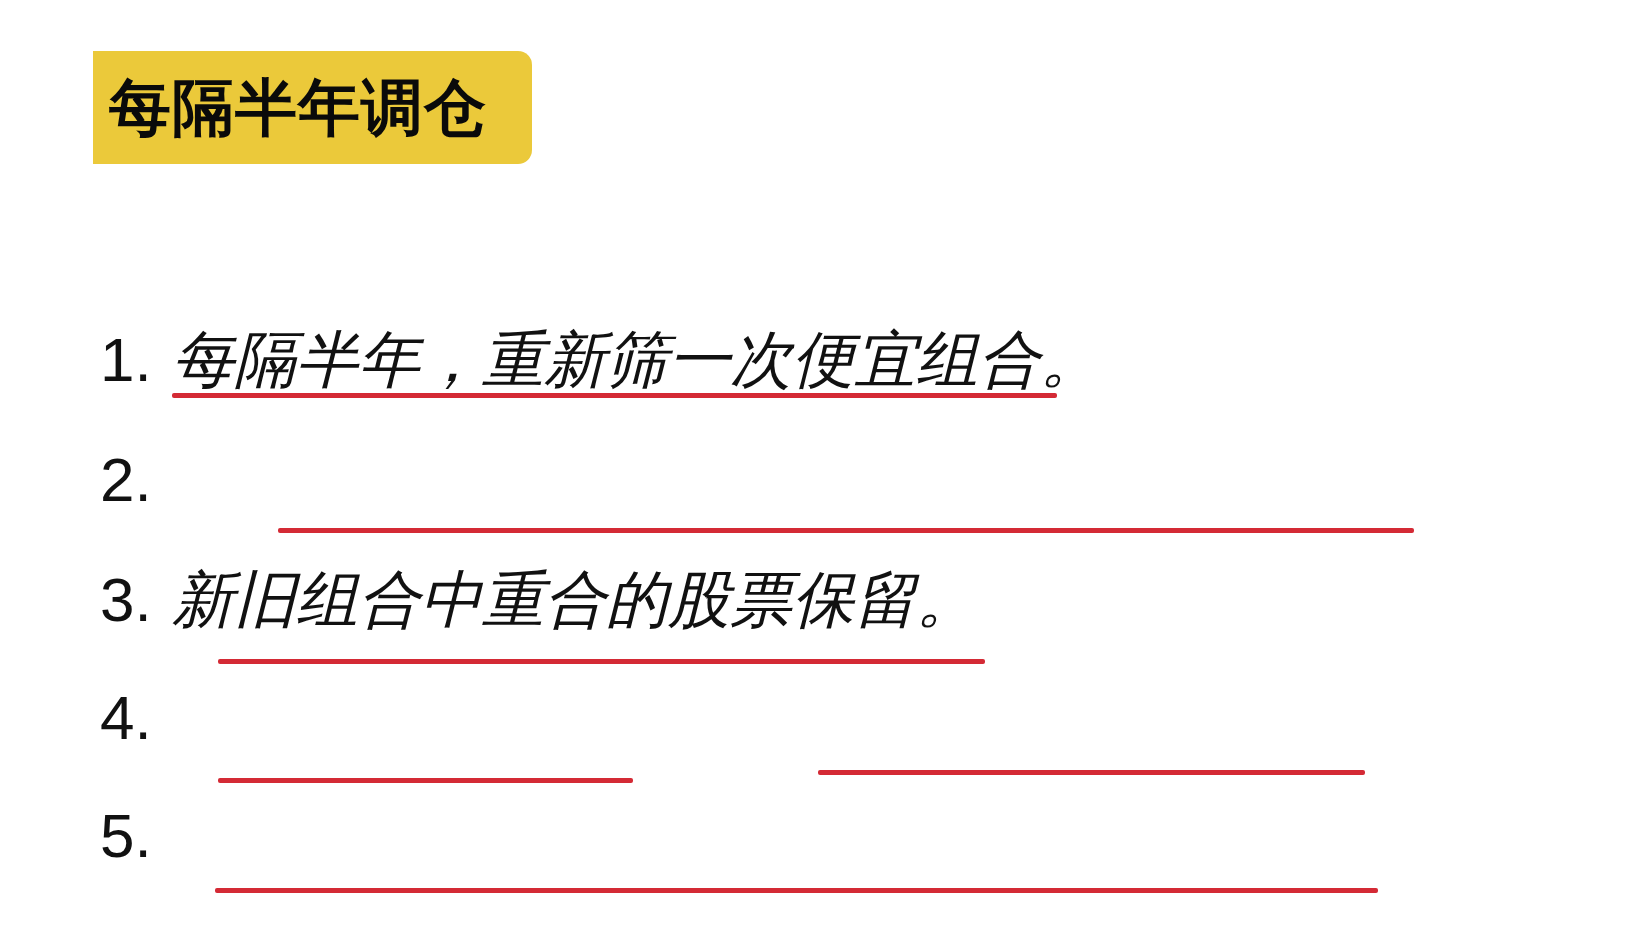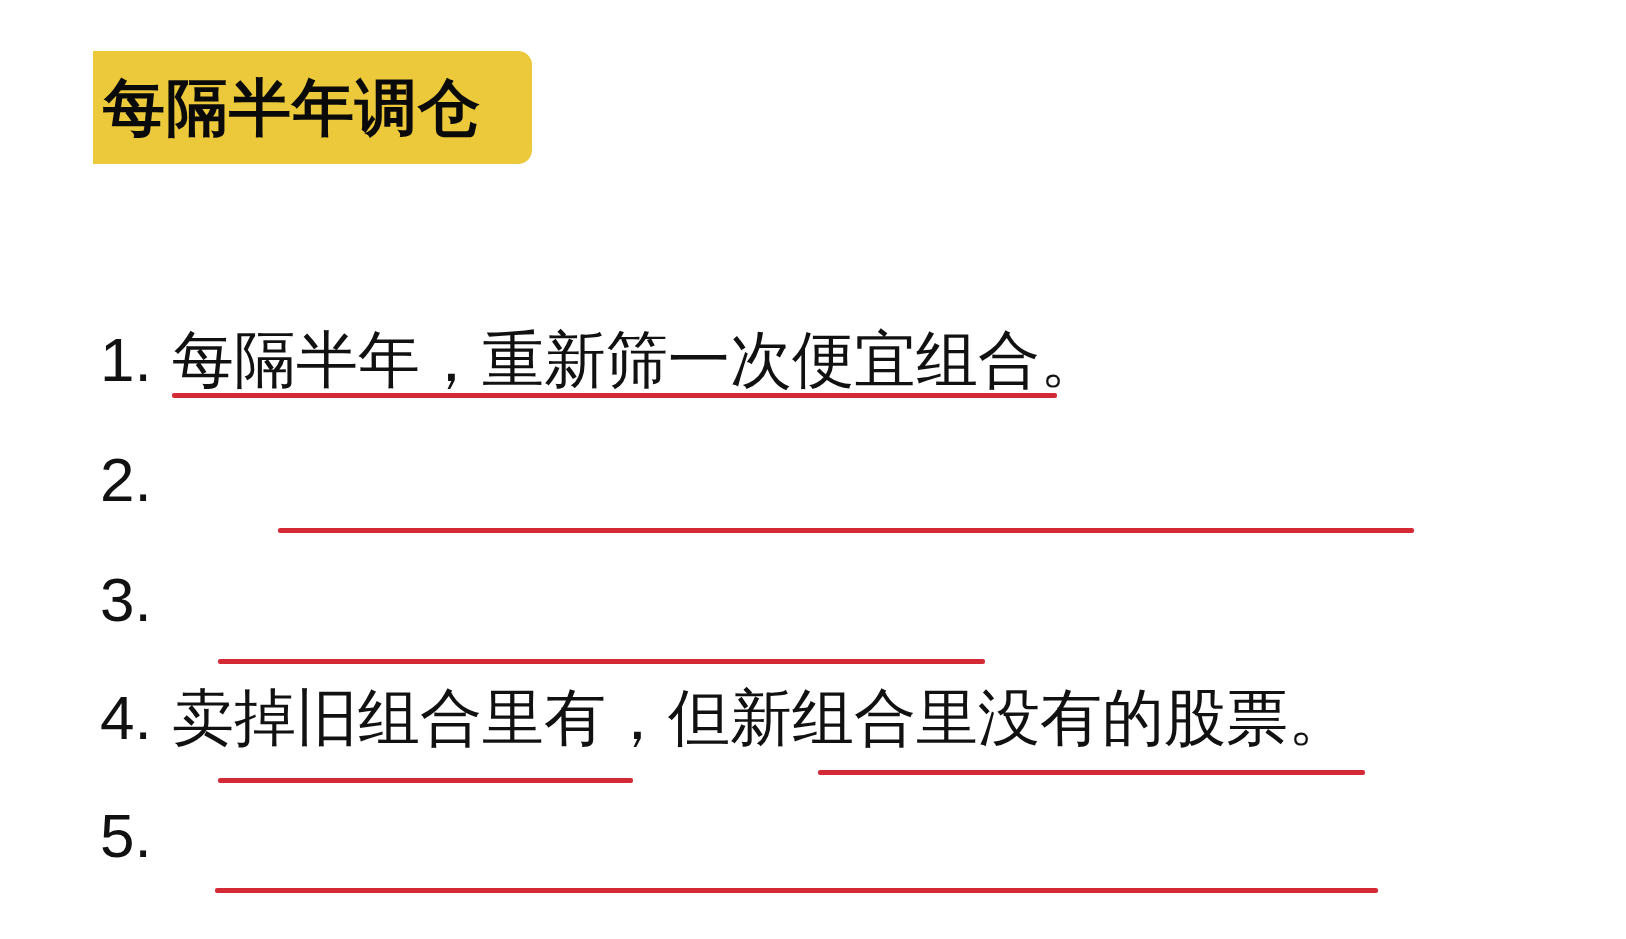--- a/index.html
+++ b/index.html
@@ -17,21 +17,21 @@
     }
     .title-badge {
       position: absolute;
       left: 93px;
       top: 51px;
       width: 439px;
       height: 113px;
       border-radius: 0 14px 14px 0;
       display: flex;
       align-items: center;
-      padding-left: 10px;
+      padding-left: 16px;
       box-sizing: border-box;
     }
     .title-text {
       font-size: 62px;
       font-weight: bold;
       letter-spacing: 1px;
       color: #0a0a0a;
       white-space: nowrap;
       line-height: 1;
     }
@@ -54,20 +54,21 @@
       color: #111111;
     }
     .item-number {
       display: inline-block;
       width: 72px;
       font-family: "Liberation Sans", "DejaVu Sans", sans-serif;
     }
     .item-text {
       display: inline-block;
       letter-spacing: 0px;
+      font-style: italic;
     }
     .underline {
       position: absolute;
       height: 5px;
       border-radius: 2px;
     }
   </style>
 </head>
 <body>
 
@@ -78,24 +79,24 @@
 <div class="list">
   <div class="list-item" style="top:320px;">
     <span class="item-number">1.</span>
     <span class="item-text">每隔半年，重新筛一次便宜组合。</span>
   </div>
   <div class="list-item" style="top:440px;">
     <span class="item-number">2.</span>
   </div>
   <div class="list-item" style="top:560px;">
     <span class="item-number">3.</span>
+    <span class="item-text">新旧组合中重合的股票保留。</span>
   </div>
   <div class="list-item" style="top:678px;">
     <span class="item-number">4.</span>
-    <span class="item-text">卖掉旧组合里有，但新组合里没有的股票。</span>
   </div>
   <div class="list-item" style="top:796px;">
     <span class="item-number">5.</span>
   </div>
 </div>
 
 <div id="underlines">
     <div class="underline" style="left: 172px; width: 885px; top: 393px; background: rgb(212, 42, 53);"></div>
     <div class="underline" style="left: 278px; width: 1136px; top: 528px; background: rgb(212, 42, 53);"></div>
     <div class="underline" style="left: 218px; width: 767px; top: 659px; background: rgb(212, 42, 53);"></div>

